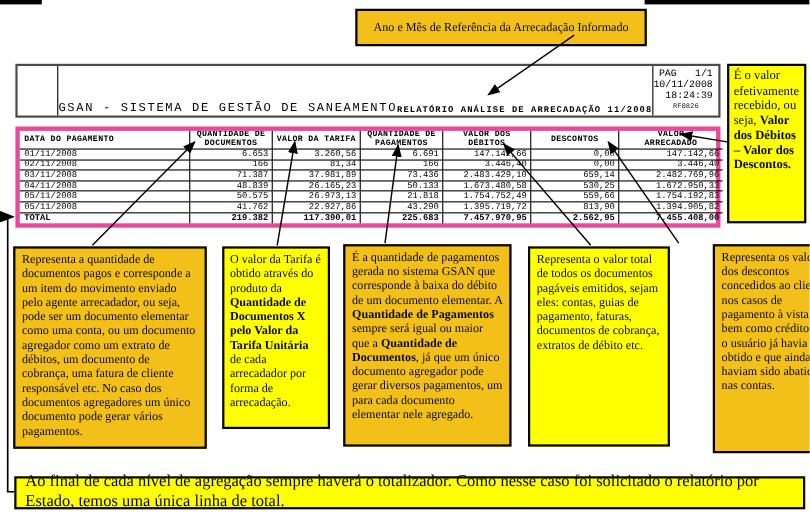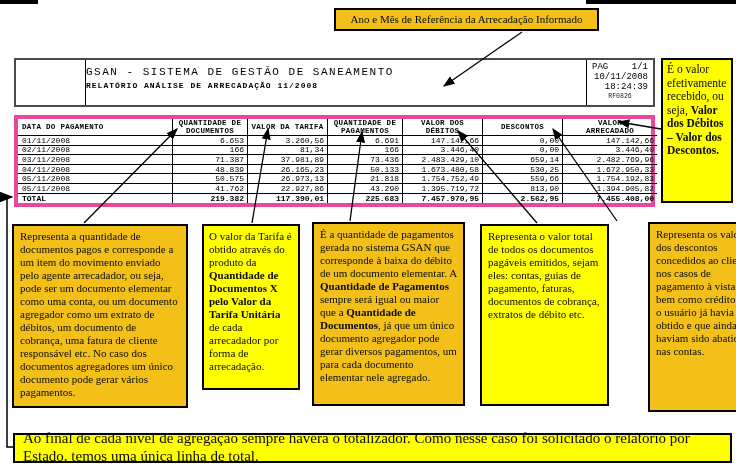--- a/index.html
+++ b/index.html
@@ -10,39 +10,39 @@
   .edge-strip.left { left: 0; width: 38px; }
   .edge-strip.right { left: 586px; width: 150px; }
 
   
   .callout { position: absolute; border: 2px solid #000; color: #0a0a0a;
              font-family: "Liberation Serif", "DejaVu Serif", serif; font-size: 11px; line-height: 1.18; }
   .callout.gold { background: #F2C018; }
   .callout.yellow { background: #FFFF00; }
   .callout b { font-weight: bold; }
 
-  .top-callout { left: 334px; top: 8px; width: 265px; height: 23px;
+  .top-callout { left: 323px; top: 8px; width: 265px; height: 34px;
                  display: flex; align-items: center; justify-content: center; text-align: right; }
   .right-callout { left: 661px; top: 58px; width: 72px; height: 145px; padding: 3px 4px; font-size: 11.5px; }
 
   .box1 { left: 12px;  top: 224px; width: 176px; height: 184px; padding: 4px 6px; }
   .box2 { left: 202px; top: 224px; width: 98px;  height: 166px; padding: 4px 5px; }
   .box3 { left: 312px; top: 222px; width: 153px; height: 184px; padding: 4px 6px; }
   .box4 { left: 480px; top: 224px; width: 129px; height: 182px; padding: 4px 6px; }
   .box5 { left: 608px; top: 222px; width: 119px; height: 190px; padding: 4px 6px; margin-left: 40px; }
 
   .bottom-note { left: 13px; top: 433px; width: 719px; height: 30px;
                  display: flex; align-items: center; padding: 2px 8px; font-size: 15px; }
 
   
   .report-header { position: absolute; left: 14px; top: 58px; width: 641px; height: 49px;
                    border: 2px solid #4a4a4a; background: #fff; display: flex;
                    font-family: "Liberation Mono", "DejaVu Sans Mono", monospace; color: #000; }
   .rh-left { width: 70px; border-right: 1px solid #000; }
-  .rh-center { flex: 1; display: flex; flex-direction: column; align-items: flex-start; padding-top: 6px; }
+  .rh-center { flex: 1; display: flex; flex-direction: row; align-items: flex-end; padding-top: 20px; }
   .rh-title { font-size: 11px; letter-spacing: 1.5px; white-space: nowrap; }
   .rh-subtitle { font-size: 8px; font-weight: bold; letter-spacing: 1px; margin-top: 3px; white-space: nowrap; }
   .rh-right { width: 67px; border-left: 1px solid #000; font-size: 9px; padding-top: 2px; }
   .rh-pag { display: flex; justify-content: space-between; padding: 0 5px; }
   .rh-date, .rh-time { text-align: right; padding-right: 5px; }
   .rh-code { text-align: center; font-size: 6.5px; margin-top: 1px; color: #222; }
 
   
   .rtable { position: absolute; left: 14px; top: 115px; width: 641px; border: 4px solid #ec4899; background: #fff;
             font-family: "Liberation Mono", "DejaVu Sans Mono", monospace; color: #000; }

